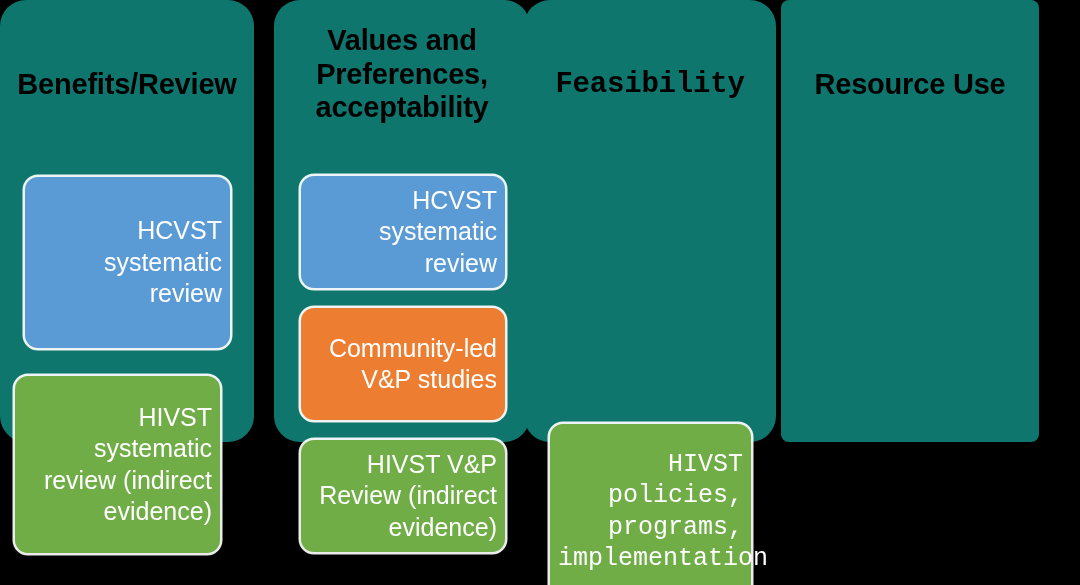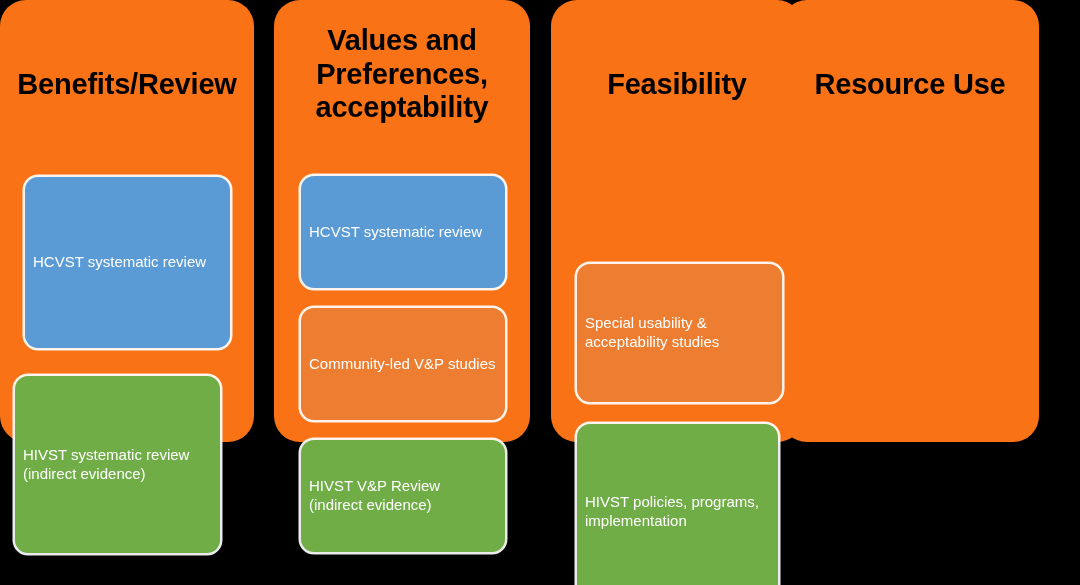--- a/index.html
+++ b/index.html
@@ -12,50 +12,50 @@
     width: 1080px;
     height: 585px;
     background: #000000;
     overflow: hidden;
     font-family: "Liberation Sans", sans-serif;
   }
   .column {
     position: absolute;
     top: 0;
     height: 442px;
-    background: #f97316;
+    background: #0f766e;
     border-radius: 26px;
     box-sizing: border-box;
   }
   #col-0 { left: 0px;   width: 254px; }
   #col-1 { left: 274px; width: 256px; }
-  #col-2 { left: 551px; width: 252px; }
-  #col-3 { left: 781px; width: 258px; }
+  #col-2 { left: 524px; width: 252px; font-family: Liberation Mono, monospace; }
+  #col-3 { left: 781px; width: 258px; border-radius: 8px; }
 
   .column-title {
     position: absolute;
     left: 6px;
     right: 6px;
     text-align: center;
     font-weight: bold;
     font-size: 29px;
     line-height: 1.16;
     color: #000000;
     letter-spacing: -0.2px;
   }
 
   .node {
     position: absolute;
     border-radius: 13px;
     color: #FFFFFF;
     display: flex;
     align-items: center;
     justify-content: center;
-    text-align: left;
-    font-size: 15px;
+    text-align: right;
+    font-size: 25px;
     line-height: 1.26;
     padding: 4px 8px;
     box-sizing: border-box;
     box-shadow: 0 0 0 2.5px rgba(255,255,255,0.92);
   }
   .node span { display: block; width: 100%; }
 </style>
 </head>
 <body>
 
@@ -79,23 +79,20 @@
     <div class="node" style="left:27px; top:440px; width:204px; height:112px; background:#70AD47;">
       <span>HIVST V&amp;P Review (indirect evidence)</span>
     </div>
     <div class="node" style="left:27px; top:308px; width:204px; height:112px; background:#ED7D31;">
       <span>Community-led V&amp;P studies</span>
     </div>
   </div>
 
   <div class="column" id="col-2">
     <div class="column-title" style="top:68px;">Feasibility</div>
-    <div class="node" style="left:26px; top:264px; width:205px; height:138px; background:#ED7D31; z-index:1;">
-      <span>Special usability &amp; acceptability studies</span>
-    </div>
     <div class="node" style="left:26px; top:400px; width:201px; height:175px; background:#70AD47; z-index:2;margin-top:24px;">
       <span>HIVST policies, programs, implementation</span>
     </div>
   </div>
 
   <div class="column" id="col-3">
     <div class="column-title" style="top:68px;">Resource Use</div>
   </div>
 
 </div>

